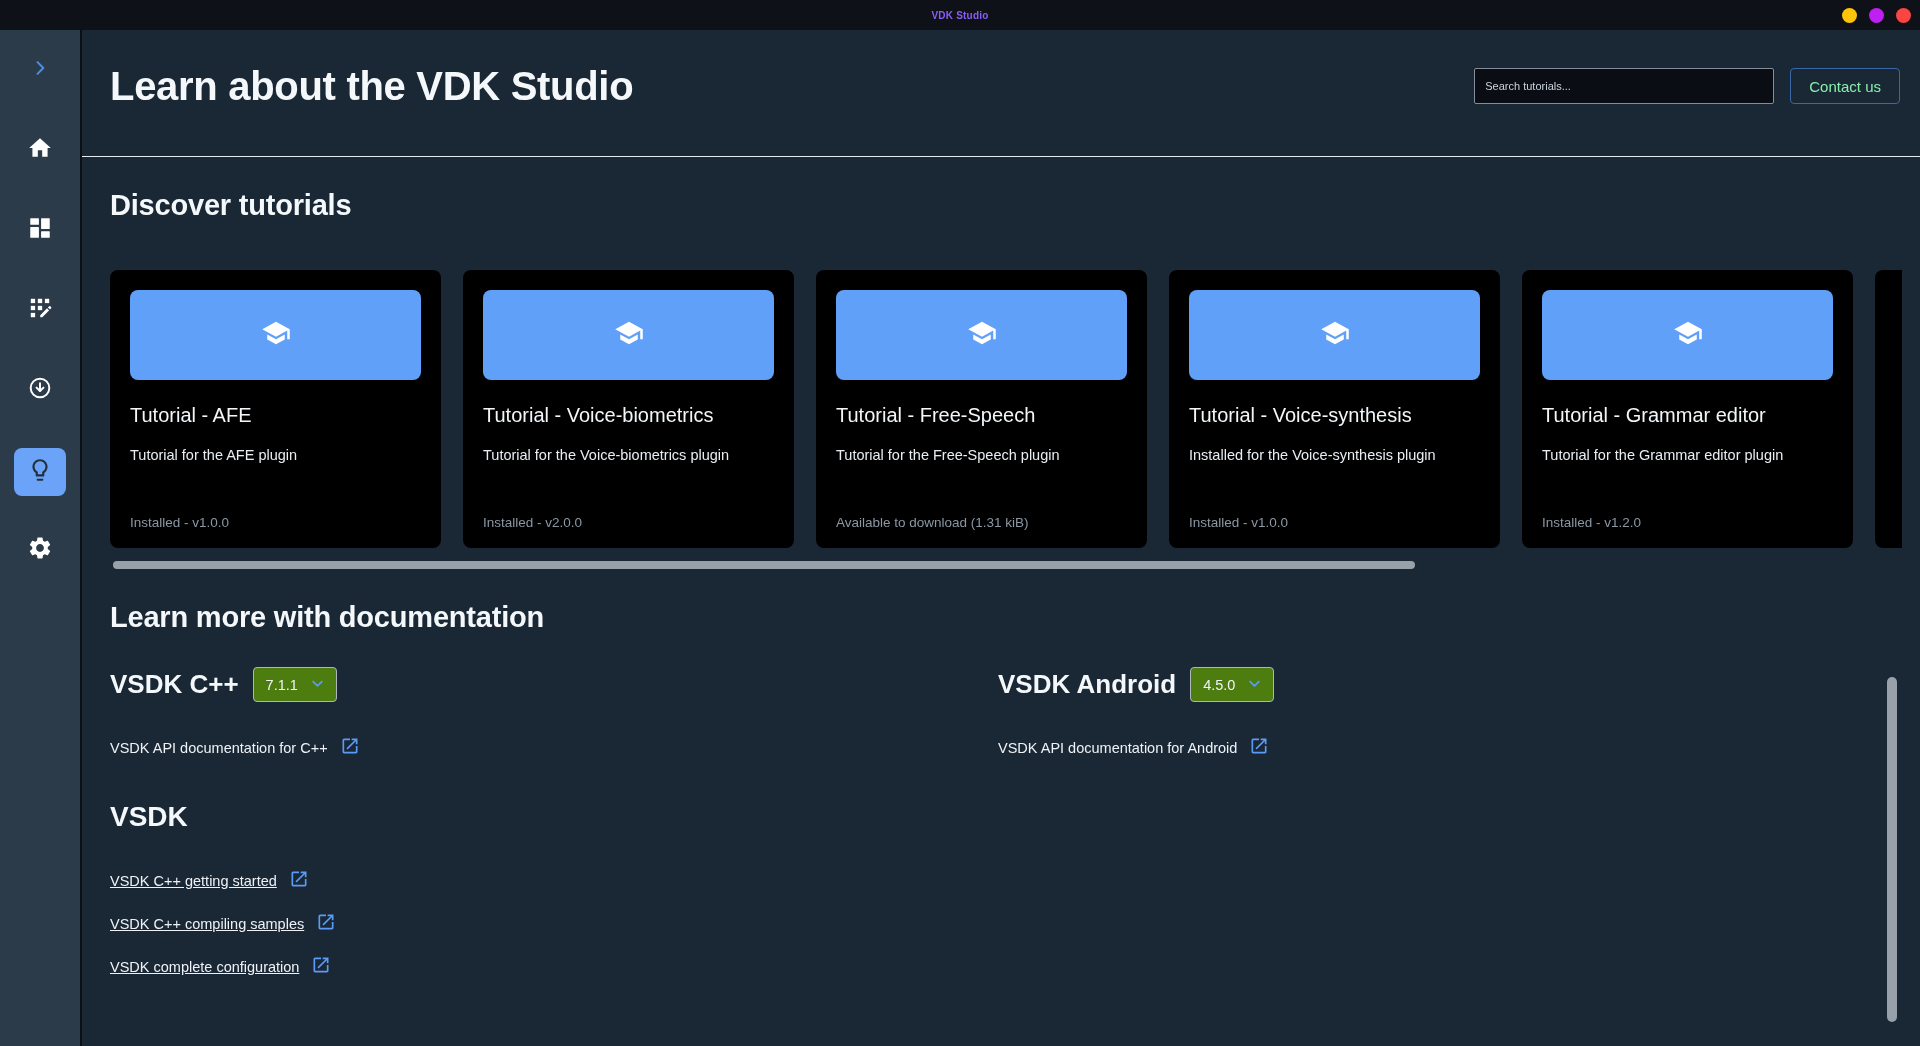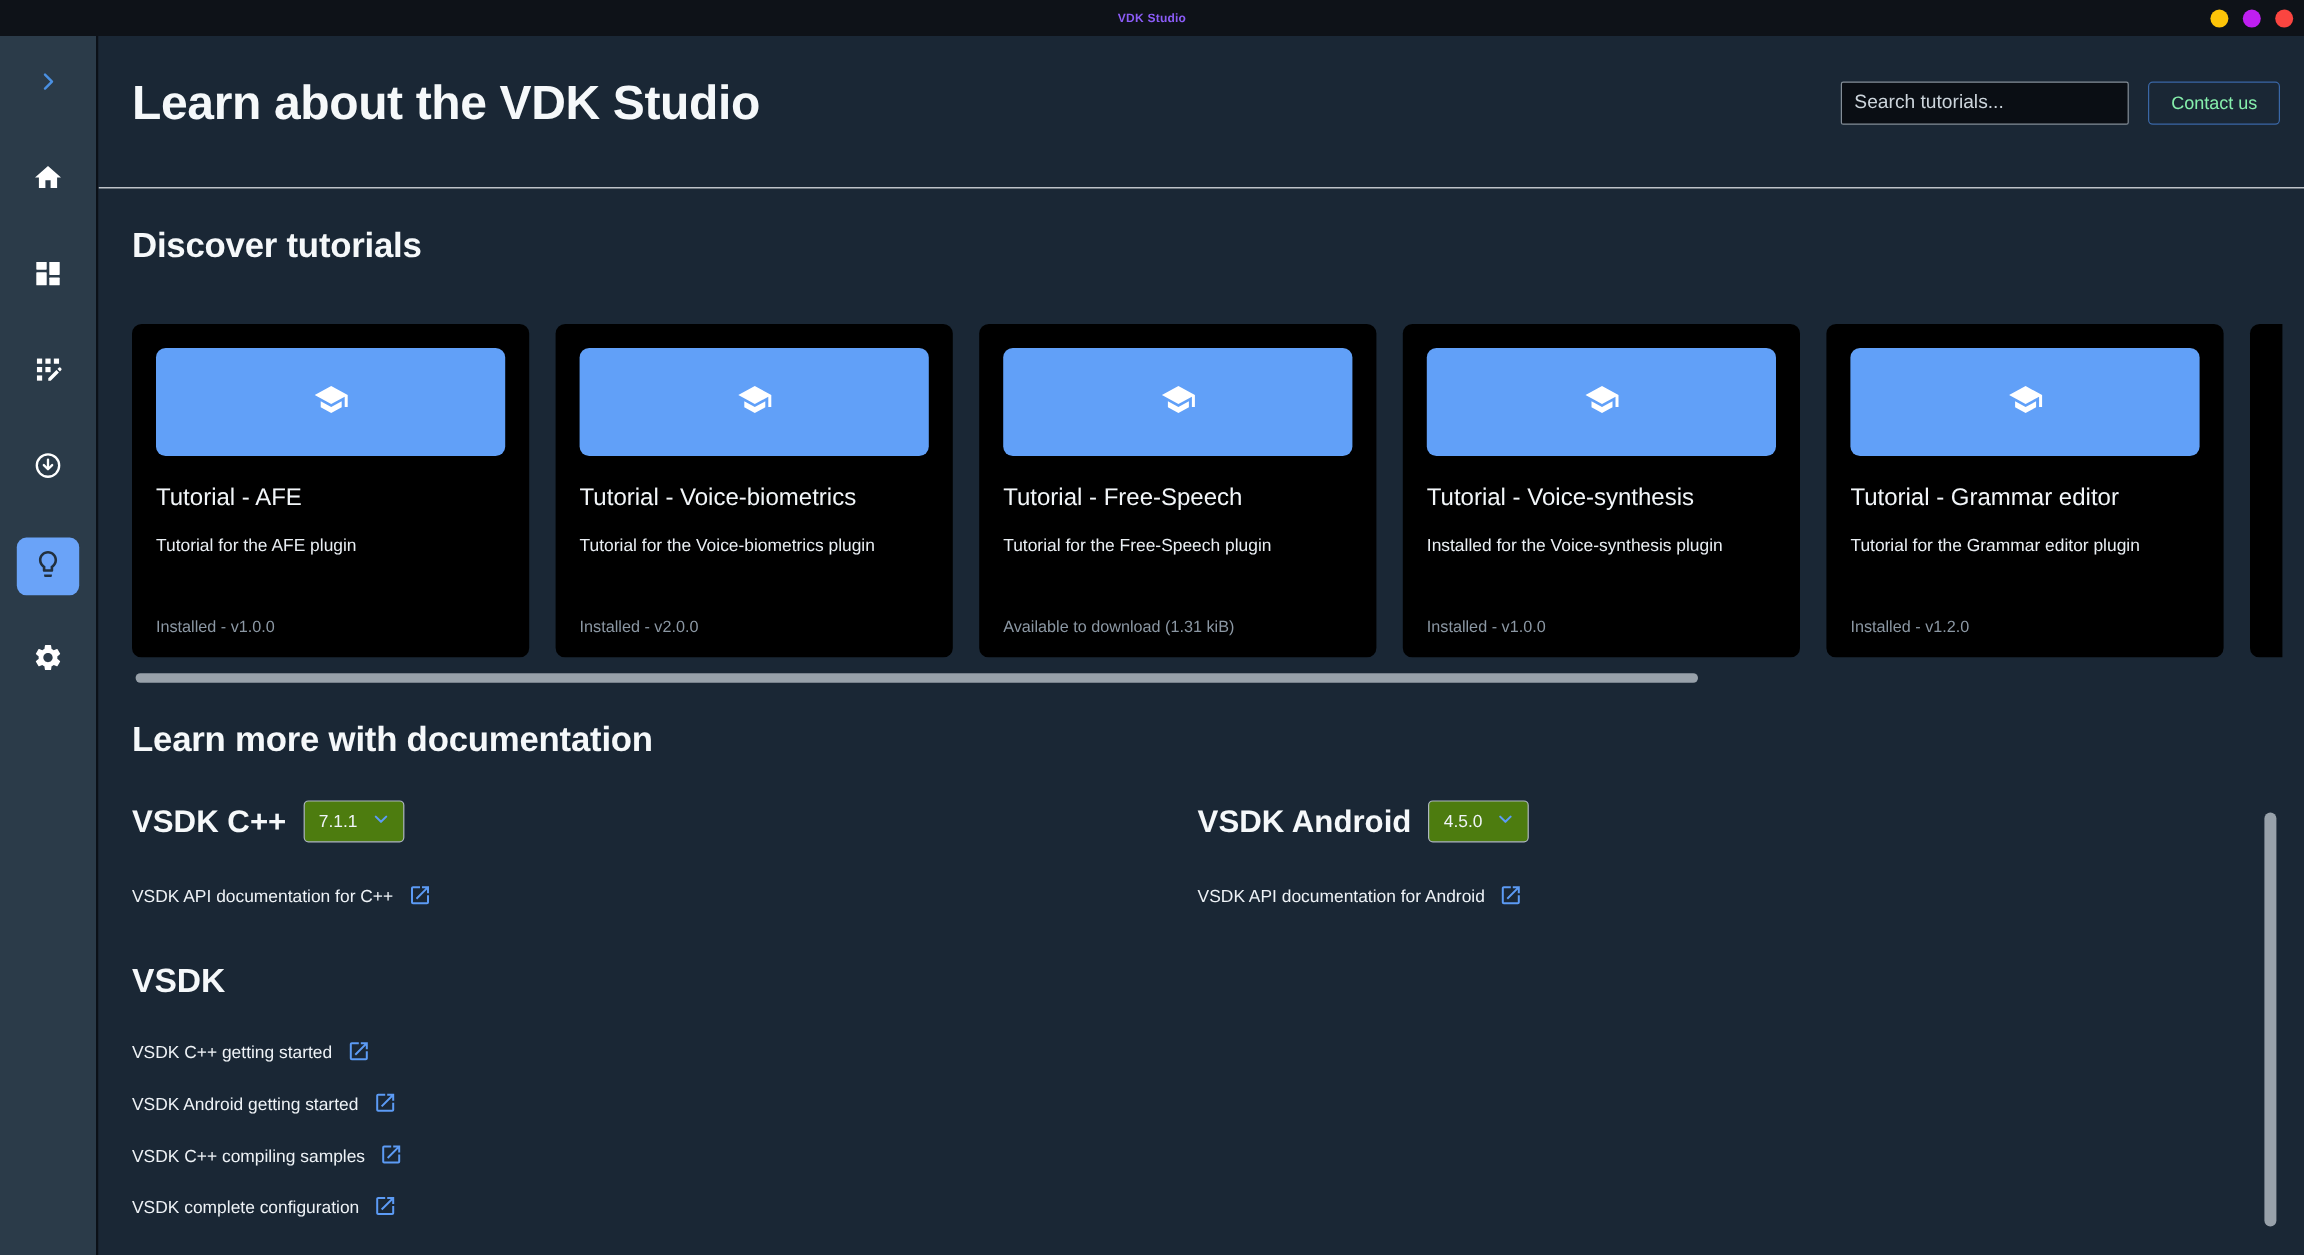--- a/index.html
+++ b/index.html
@@ -25,22 +25,22 @@
   .side-item{ width:80px; height:44px; display:flex; align-items:center; justify-content:center;
               color:#fff; margin-bottom:36px; cursor:pointer; }
   .side-item svg{ width:26px; height:26px; }
   .side-item.expander{ color:#4a90e2; }
   .side-item.expander svg{ width:20px; height:20px; }
   .side-item.active{ width:52px; height:48px; background:#6aa3f8; border-radius:8px; color:#22303e; margin-bottom:32px; }
   
   .content{ margin-left:82px; padding-left:28px; }
   .header{ display:flex; align-items:center; padding-top:32px; padding-right:20px; }
   .header h1{ flex:1; color:#f5f8fa; font-size:40px; font-weight:bold; line-height:48px; letter-spacing:-.3px; }
-  .search-input{ width:240px; height:36px; background:#0a0e14; border:1px solid #848e98; border-radius:2px;
-                 color:#e8edf2; font-size:16px; padding:0 10px; font-family:inherit; outline:none; }
+  .search-input{ width:300px; height:36px; background:#0a0e14; border:1px solid #848e98; border-radius:2px;
+                 color:#e8edf2; font-size:11px; padding:0 10px; font-family:inherit; outline:none; }
   .search-input::placeholder{ color:#ccd4db; }
   .contact-btn{ margin-left:16px; height:36px; padding:0 18px; background:transparent; border:1px solid #3a67a6;
                 border-radius:4px; color:#86efac; font-size:15px; font-family:inherit; cursor:pointer; }
   .divider{ border-bottom:1px solid #e7eaee; margin-top:46px; margin-left:-28px; }
   h2.section{ color:#f5f8fa; font-size:29px; font-weight:bold; margin-top:32px; letter-spacing:-.2px; }
   
   .cards-viewport{ margin-top:48px; margin-right:18px; overflow:hidden; display:flex; gap:22px; }
   .card{ flex:0 0 331px; height:278px; background:#000000; border-radius:8px;
          padding:20px 20px 18px; display:flex; flex-direction:column; cursor:pointer; }
   .card-banner{ height:90px; background:#61a0f8; border-radius:8px; display:flex; align-items:center; justify-content:center; color:#fff; }
@@ -54,21 +54,21 @@
   .doc-head{ display:flex; align-items:center; }
   .doc-head h3{ color:#f5f8fa; font-size:26px; font-weight:bold; }
   .version-select{ margin-left:14px; display:inline-flex; align-items:center; height:35px; padding:0 9px 0 12px;
                    background:#4d7c0f; border:1px solid #adb6bf; border-radius:4px; color:#f0f4f8;
                    font-size:14.5px; cursor:pointer; }
   .version-select svg{ width:19px; height:19px; color:#5c9bf5; margin-left:10px; }
   .doc-link{ display:inline-flex; align-items:center; color:#eef2f6; font-size:14.5px; cursor:pointer; }
   .doc-link svg{ width:20px; height:20px; color:#5c9bf5; margin-left:12px; flex:0 0 auto; }
   .api-link{ margin-top:34px; }
   .vsdk-title{ color:#f5f8fa; font-size:28px; font-weight:bold; margin-top:42px; }
-  .link-row{ margin-top:23px; height:20px; display:flex; align-items:flex-end; }
+  .link-row{ margin-top:23px; height:20px; display:flex; align-items:flex-start;text-decoration:underline; }
   .link-row.first{ margin-top:36px; }
   
   .vscroll{ position:absolute; right:23px; top:677px; width:10px; height:345px; background:#98a1aa; border-radius:5px; cursor:pointer; }
 </style>
 </head>
 <body>
 
 <div class="titlebar">
   <span class="titlebar-title">VDK Studio</span>
   <div class="titlebar-dots">
@@ -246,28 +246,20 @@
     <div class="link-row first">
       <div class="doc-link">
         <span>VSDK C++ getting started</span>
         <span><svg viewBox="0 0 24 24" width="20" height="20" fill="currentColor">
               <path d="M14 3v2h3.59l-9.83 9.83 1.41 1.41L19 6.41V10h2V3h-7zM19 19H5V5h7V3H5c-1.1 0-2 .9-2 2v14c0 1.1.9 2 2 2h14c1.1 0 2-.9 2-2v-7h-2v7z"></path>
             </svg></span>
       </div>
     </div>
     <div class="link-row">
       <div class="doc-link">
-        <span>VSDK Android getting started</span>
-        <span><svg viewBox="0 0 24 24" width="20" height="20" fill="currentColor">
-              <path d="M14 3v2h3.59l-9.83 9.83 1.41 1.41L19 6.41V10h2V3h-7zM19 19H5V5h7V3H5c-1.1 0-2 .9-2 2v14c0 1.1.9 2 2 2h14c1.1 0 2-.9 2-2v-7h-2v7z"></path>
-            </svg></span>
-      </div>
-    </div>
-    <div class="link-row">
-      <div class="doc-link">
         <span>VSDK C++ compiling samples</span>
         <span><svg viewBox="0 0 24 24" width="20" height="20" fill="currentColor">
               <path d="M14 3v2h3.59l-9.83 9.83 1.41 1.41L19 6.41V10h2V3h-7zM19 19H5V5h7V3H5c-1.1 0-2 .9-2 2v14c0 1.1.9 2 2 2h14c1.1 0 2-.9 2-2v-7h-2v7z"></path>
             </svg></span>
       </div>
     </div>
     <div class="link-row">
       <div class="doc-link">
         <span>VSDK complete configuration</span>
         <span><svg viewBox="0 0 24 24" width="20" height="20" fill="currentColor">

